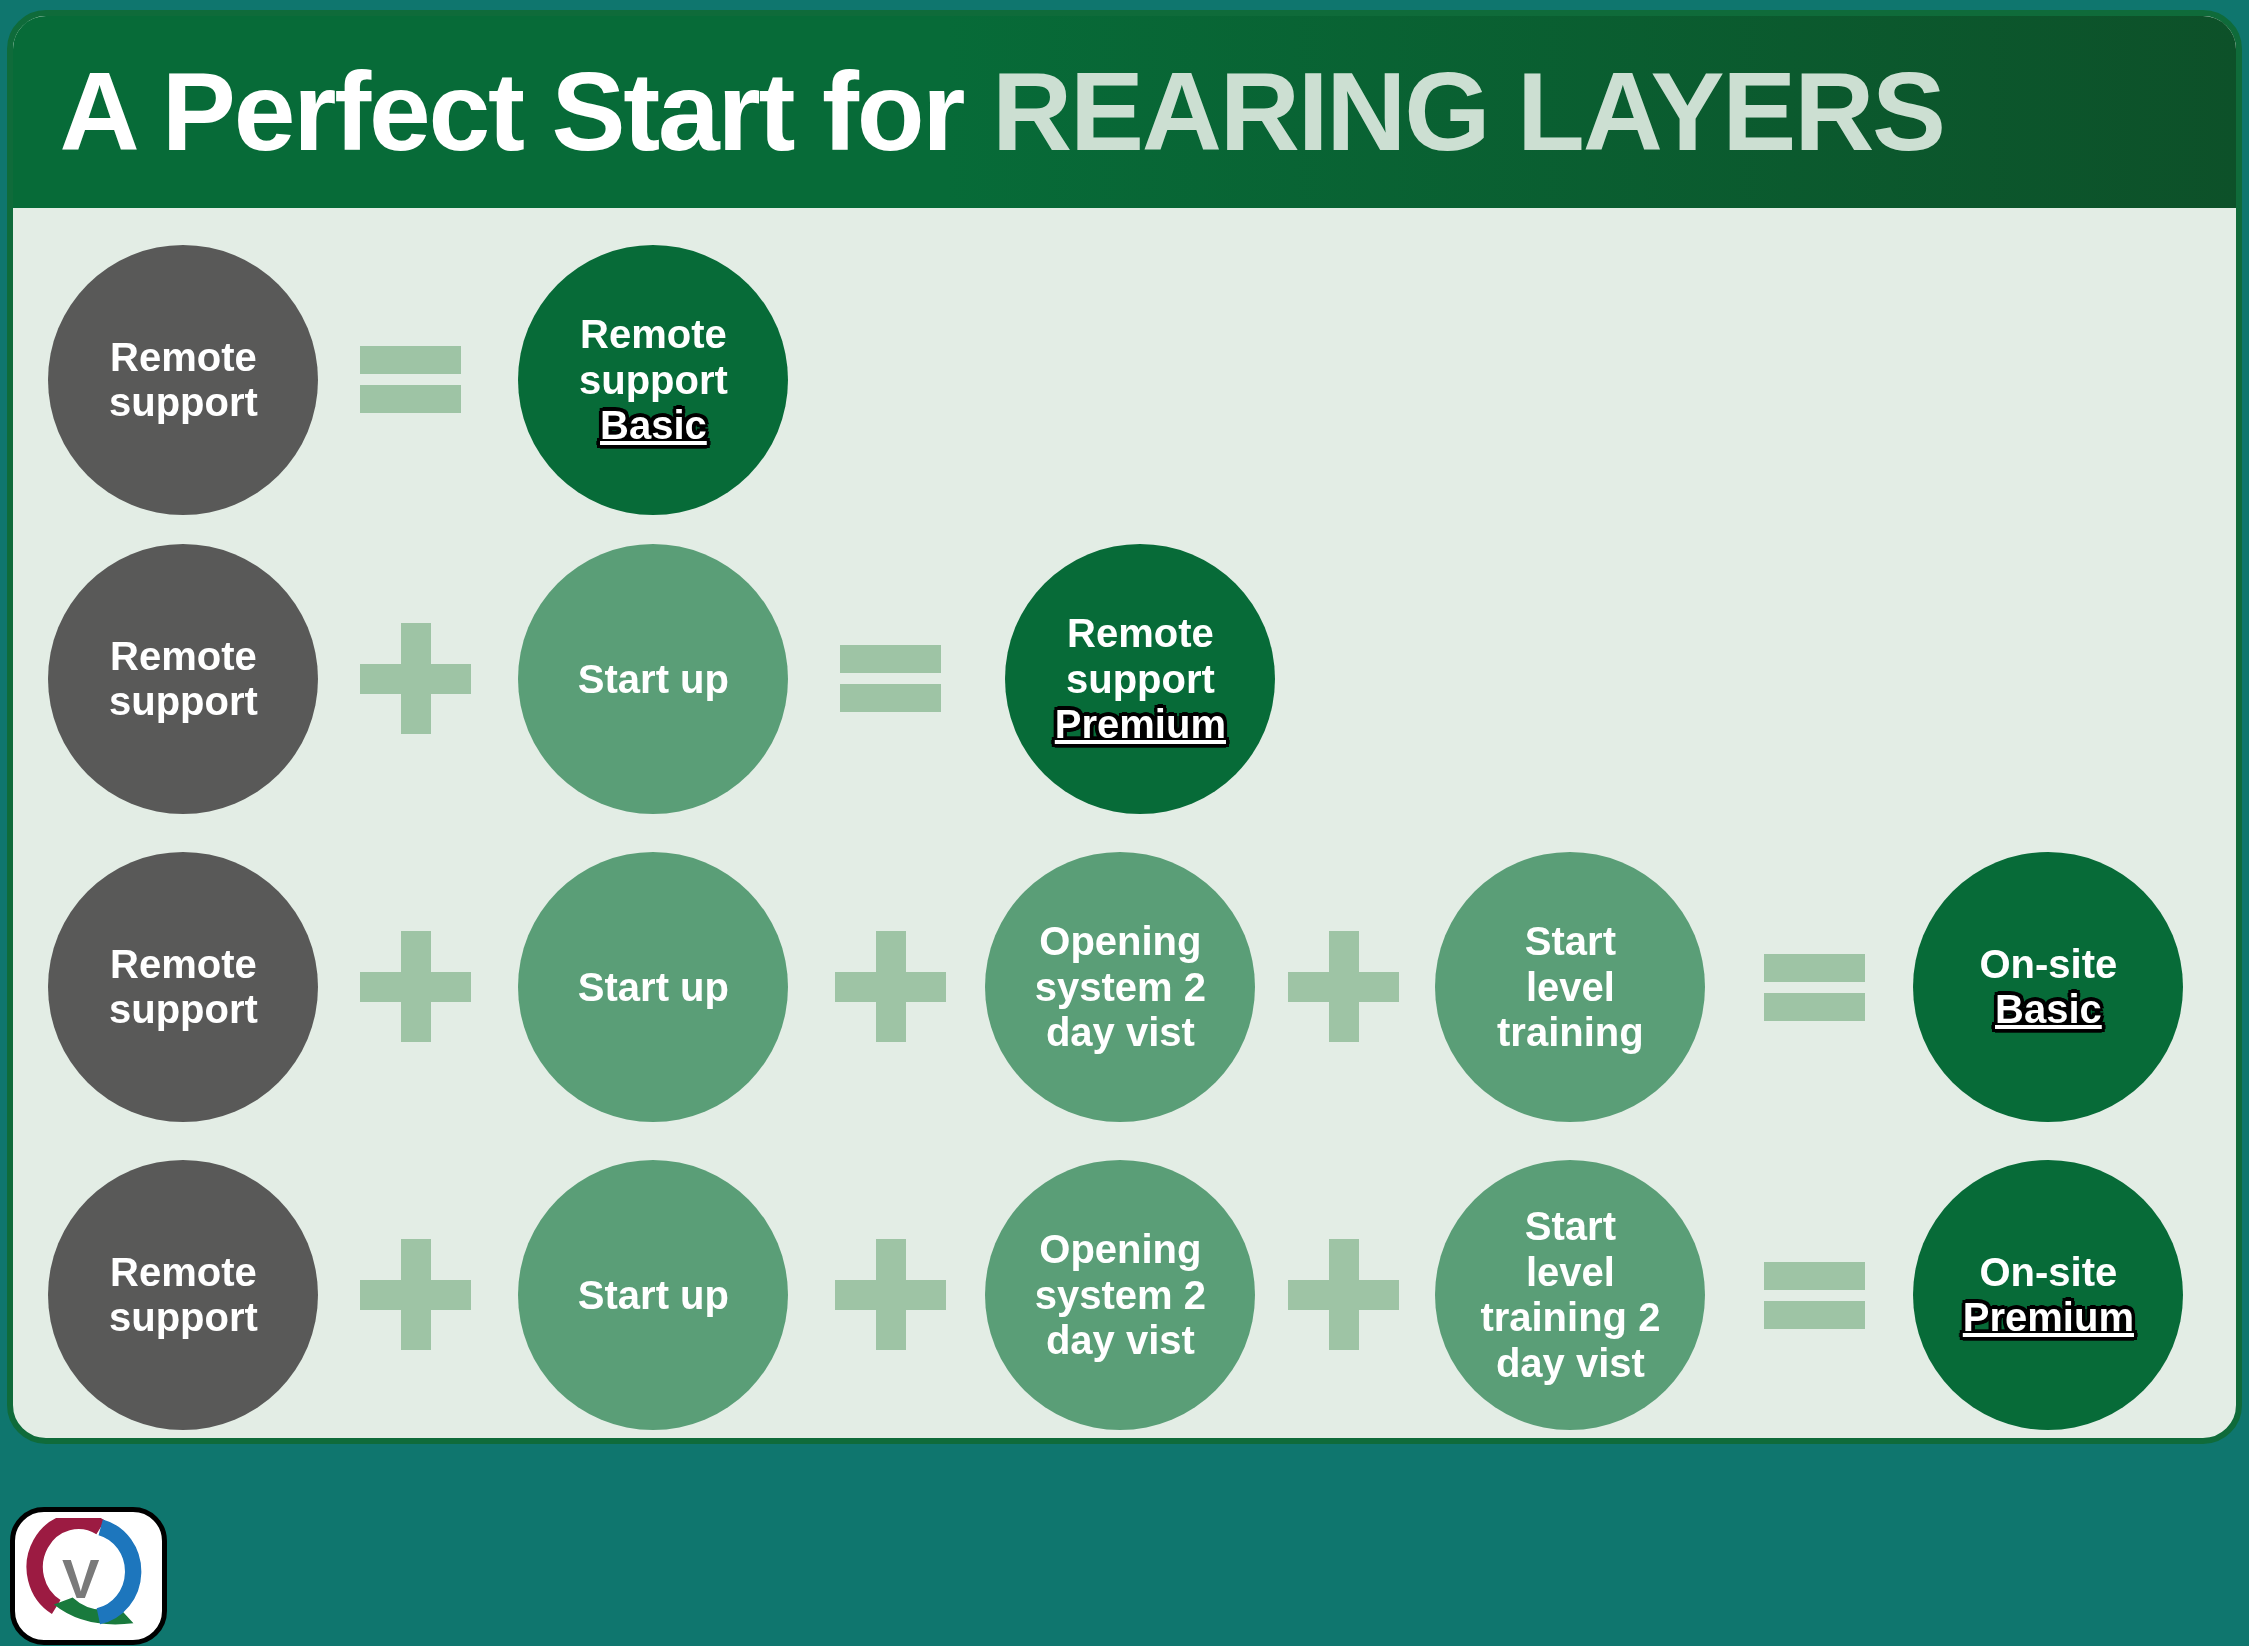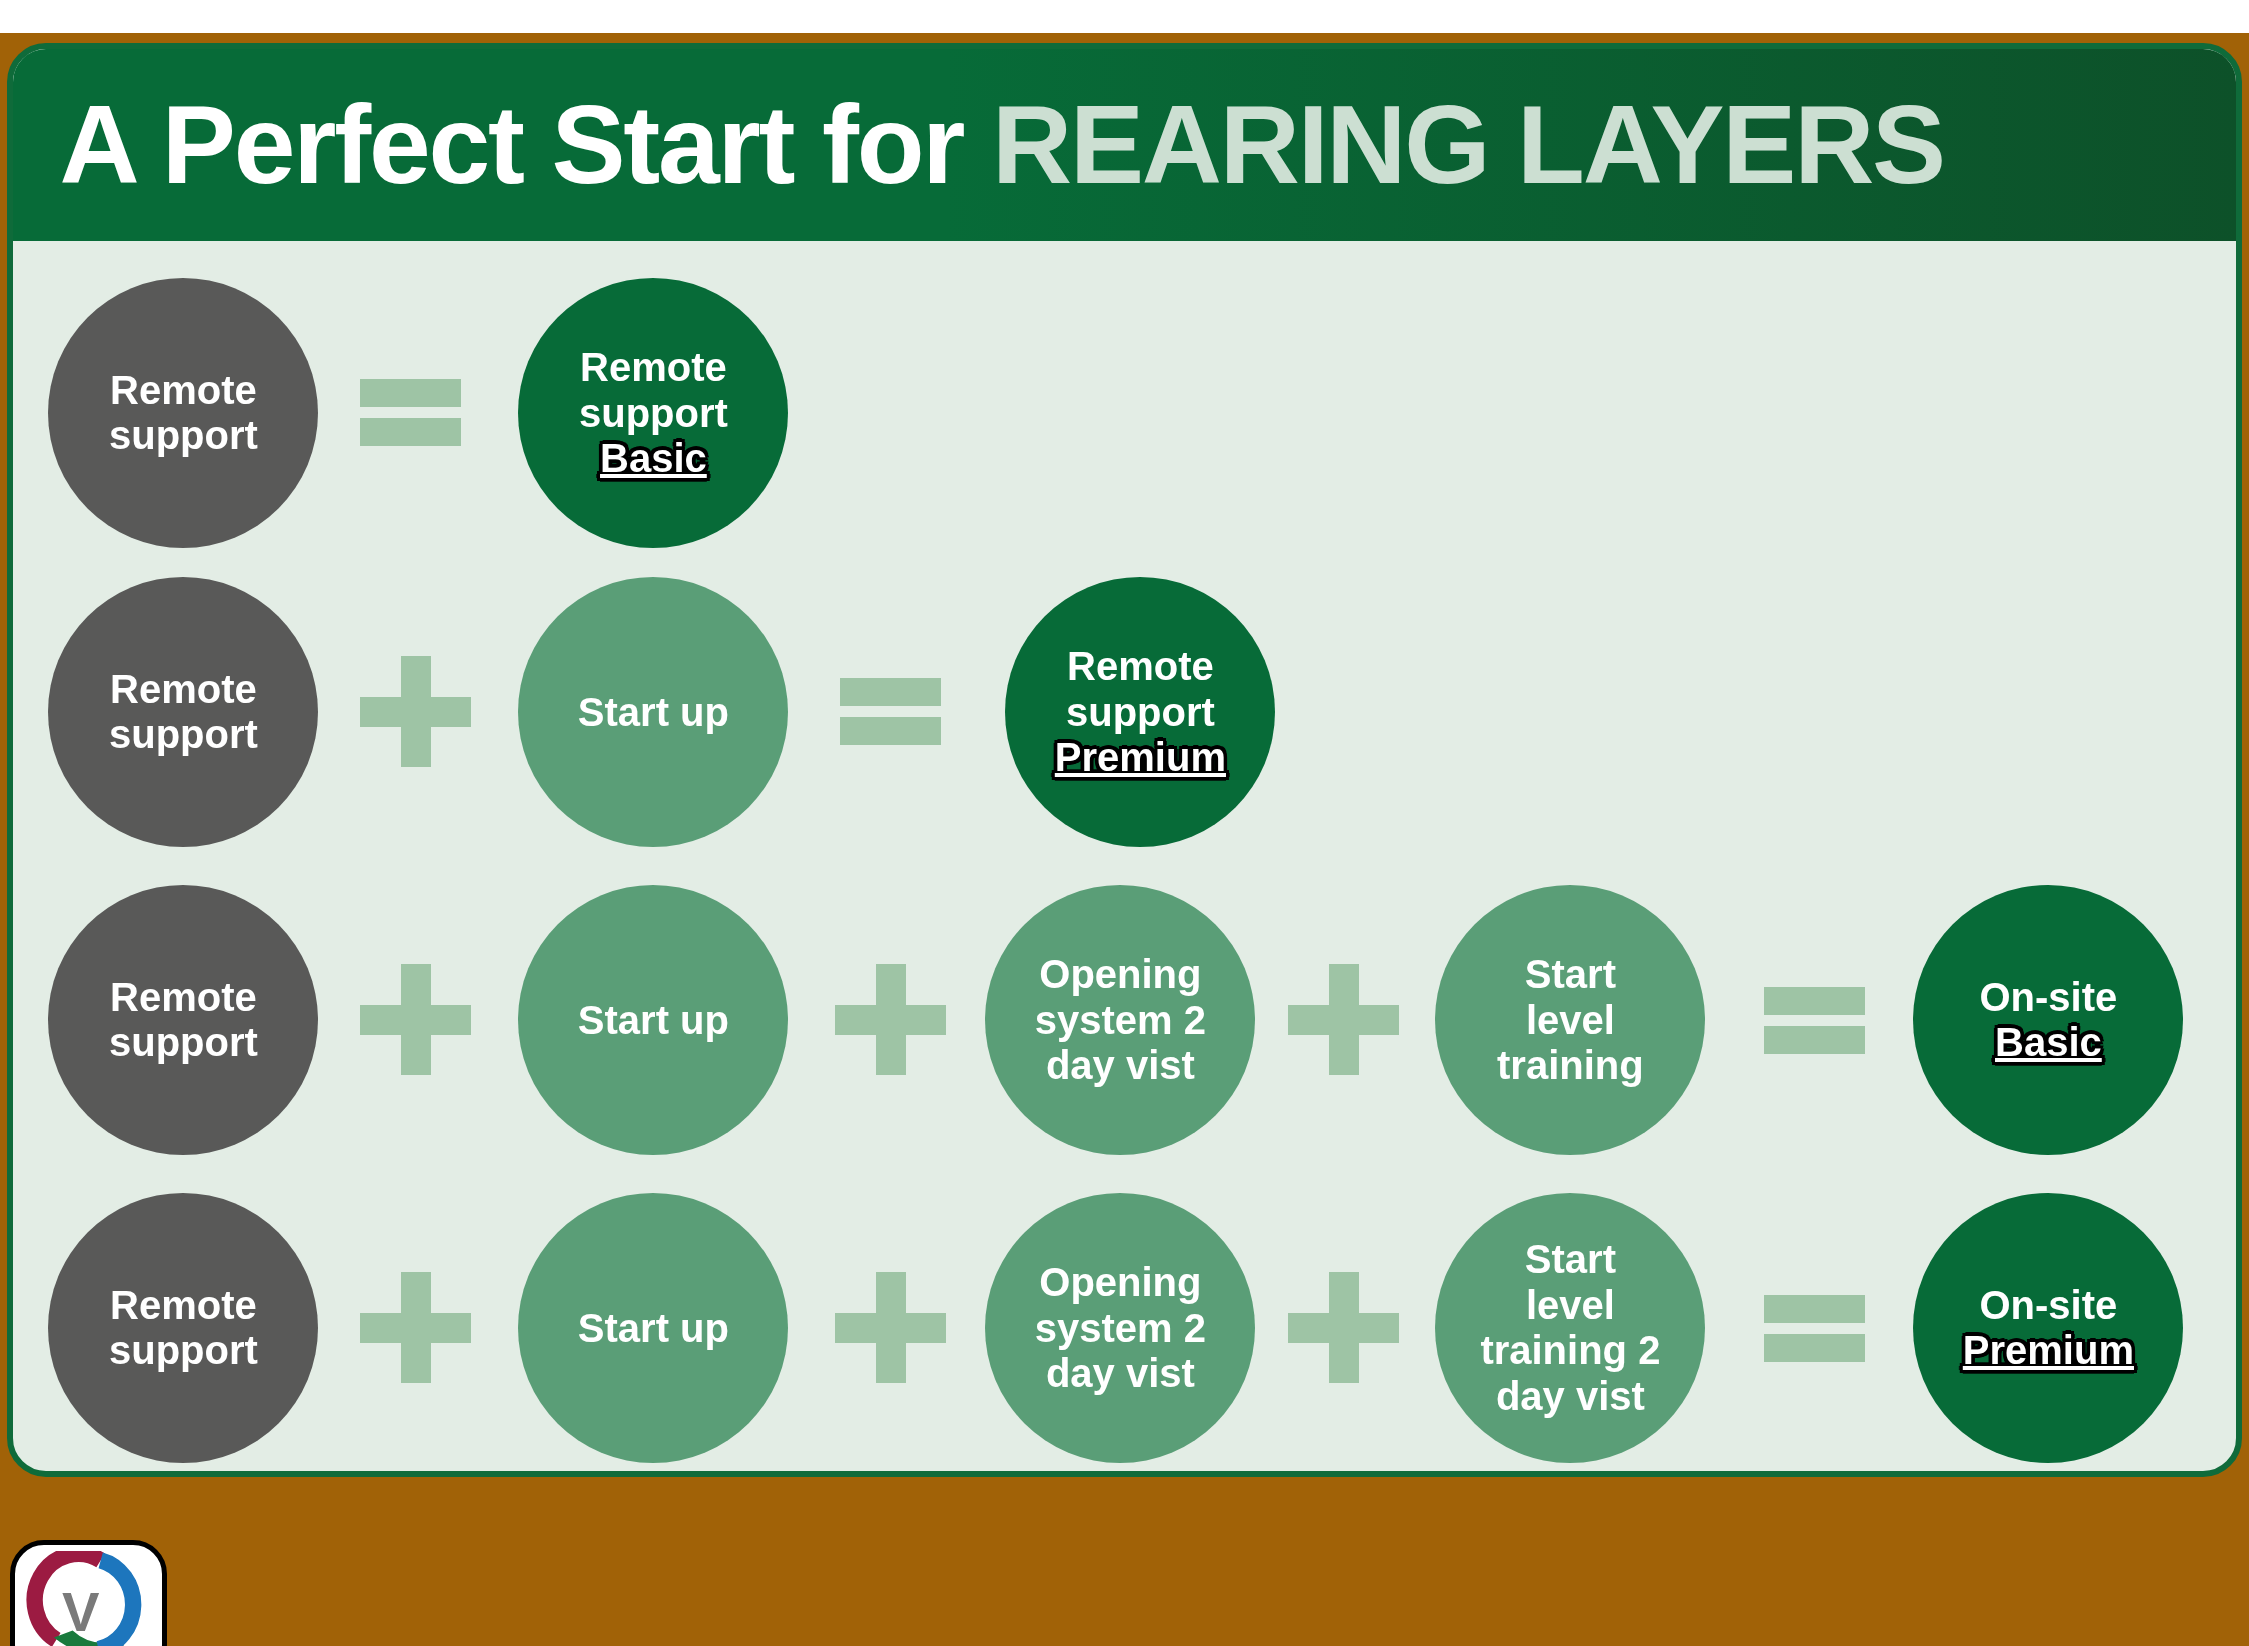--- a/index.html
+++ b/index.html
@@ -1,21 +1,21 @@
 <!DOCTYPE html>
 <html style="--header-green: #076b38; --header-green-dark: #0d5129; --panel-bg: #e3ede5; --panel-border: #0f6b3a; --circle-gray: #595958; --circle-green: #5a9e77; --circle-dark-green: #076b38; --operator-green: #9ec4a5; --title-highlight: #ccdfd2;font-size:12px"><head>
 <meta charset="utf-8">
 <style>
   html,body{margin:0;padding:0;background:#ffffff;}
   body{
     width:2250px;height:1646px;position:relative;
     font-family:"Liberation Sans", sans-serif;
     overflow:hidden;
   }
-  .canvas{position:absolute;inset:0;background:#a16207;margin-top:33px;}
+  .canvas{position:absolute;inset:0;background:#0f766e;}
 
   
   .card{
     position:absolute;left:7.4px;top:10.4px;width:2235px;height:1434px;
     box-sizing:border-box;
     border:6px solid var(--panel-border,#0f6b3a);
     border-radius:39px;
     background:var(--panel-bg,#e3ede5);
     overflow:hidden;
   }

